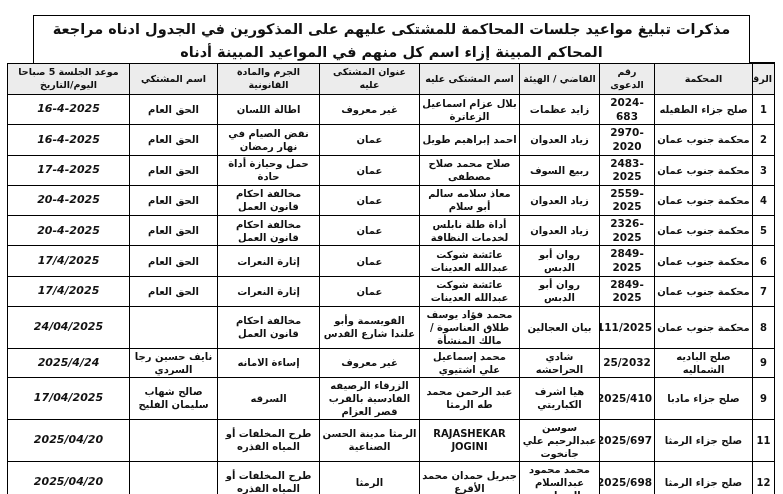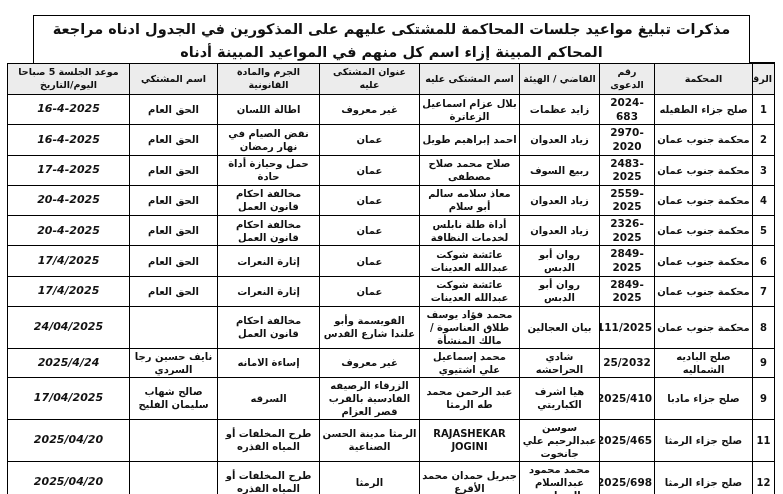--- a/index.html
+++ b/index.html
@@ -237,21 +237,21 @@
           <td>هيا اشرف الكباريتي</td>
           <td>عبد الرحمن محمد طه الرمثا</td>
           <td>الزرقاء الرصيفه القادسية بالقرب قصر العزام</td>
           <td>السرقه</td>
           <td>صالح شهاب سليمان الفليح</td>
           <td>17/04/2025</td>
         </tr>
         <tr>
           <td>11</td>
           <td>صلح جزاء الرمثا</td>
-          <td>2025/465</td>
+          <td>2025/697</td>
           <td>سوسن عبدالرحيم علي جانخوت</td>
           <td>RAJASHEKAR JOGINI</td>
           <td>الرمثا مدينة الحسن الصناعية</td>
           <td>طرح المخلفات أو المياه القذره</td>
           <td></td>
           <td>2025/04/20</td>
         </tr>
         <tr>
           <td>12</td>
           <td>صلح جزاء الرمثا</td>

